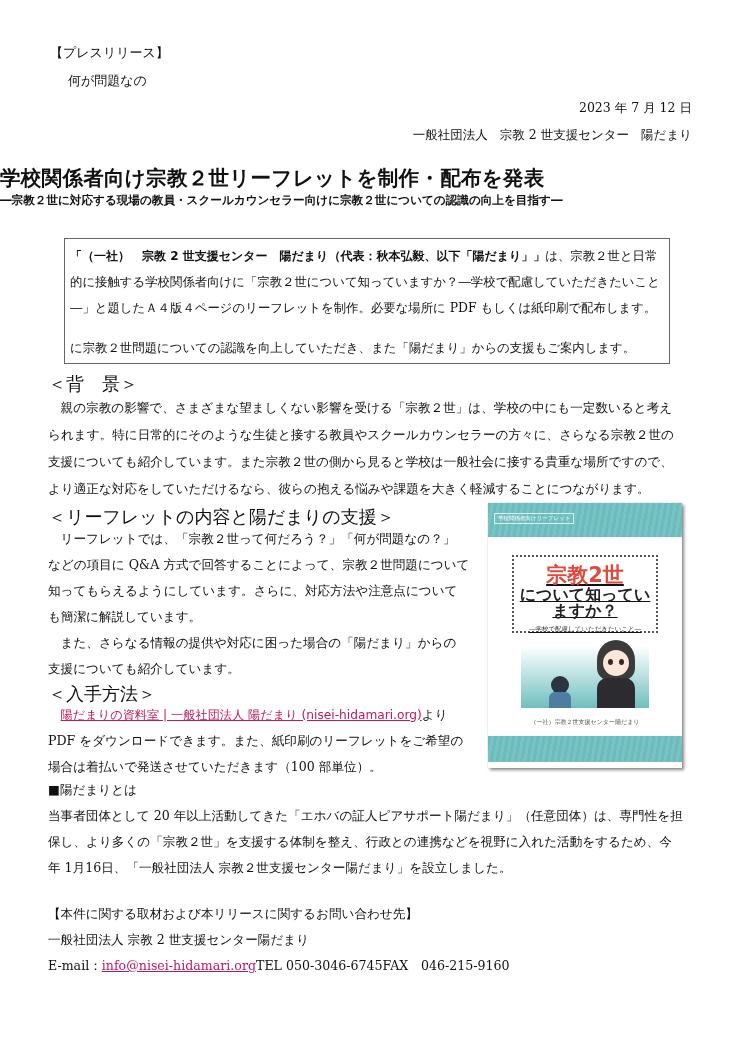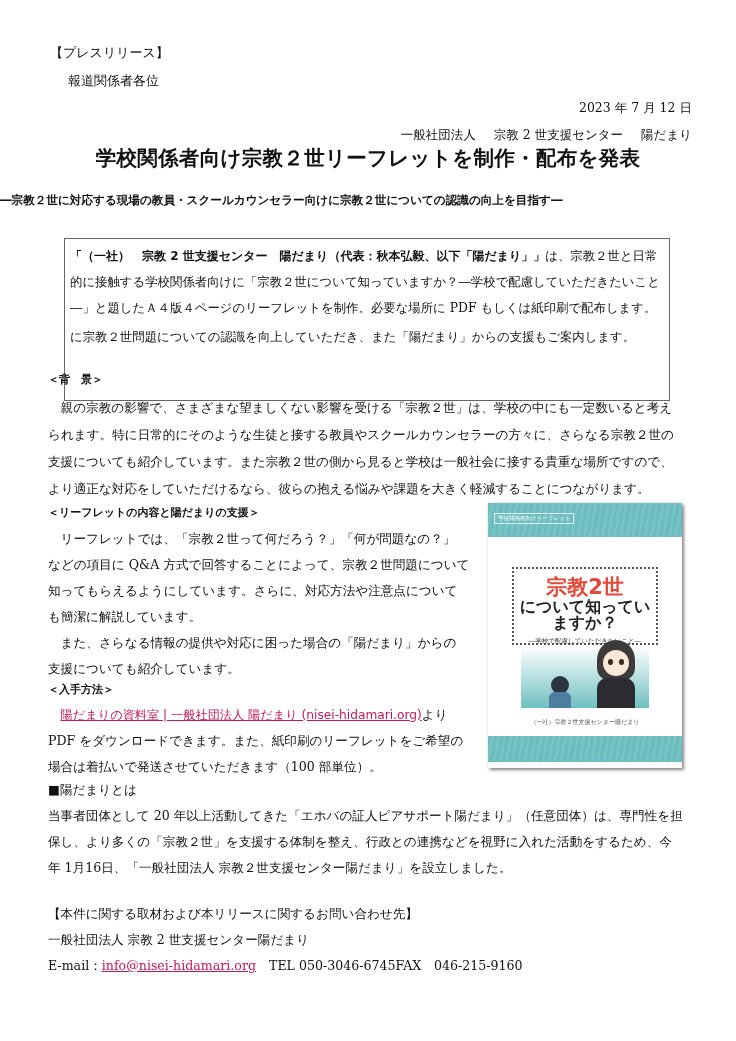--- a/index.html
+++ b/index.html
@@ -6,61 +6,62 @@
   body {
     width:736px; height:1041px; position:relative; overflow:hidden;
     font-family: "DejaVu Serif", "Liberation Serif", serif;
     color:#111; font-size:13px;
   }
   .abs { position:absolute; white-space:nowrap; }
   .press { left:50px; top:44px; font-size:13px; }
   .to { left:68px; top:72px; font-size:13px; }
   .date { right:44px; top:100px; font-size:12.5px; }
   .org { right:44px; top:127px; font-size:12.5px; word-spacing:0; }
-  .org span { margin-left:18px; }
+  .org span { margin-left:12px; }
   .title {
-    left:0; width:736px; text-align:center; top:144px;
+    left:0; width:736px; top:164px;
     font-family:"DejaVu Sans", "Liberation Sans", sans-serif;
     font-size:20.5px; font-weight:bold; letter-spacing:0.3px;
   }
   .subtitle {
     left:0; width:736px; top:193px;
     font-family:"DejaVu Sans", "Liberation Sans", sans-serif;
     font-size:11.6px; font-weight:bold;
   }
   .box {
-    position:absolute; left:64px; top:238px; width:606px; height:163px;
+    position:absolute; left:64px; top:238px; width:606px; height:126px;
     border:1px solid #666; box-sizing:border-box; padding:4px 10px 0 5px;
     font-size:12.4px; line-height:26px; white-space:nowrap;
   }
   .box .b { font-family:"DejaVu Sans","Liberation Sans",sans-serif; font-weight:bold; font-size:12px; }
   .line { position:absolute; left:48px; font-size:12.6px; white-space:nowrap; }
   .h {
-    font-family:"DejaVu Sans", "Liberation Sans", sans-serif; font-weight:bold; font-size:11px;
+    font-family:"DejaVu Sans", "Liberation Sans", sans-serif; font-weight:normal; font-size:18px;
   }
   a.link { color:#be185d; text-decoration:underline; }
   a.link.sans { font-family:"DejaVu Sans","Liberation Sans",sans-serif; font-size:12.2px; }
   .leaflet {
     position:absolute; left:488px; top:503px; width:194px; height:265px;
     background:#fff; box-shadow:2px 2px 3px #888, 0 0 1px #bbb;
     overflow:hidden;
   }
   .leaflet .band-top {
     position:absolute; left:0; top:0; width:100%; height:34px;
     background:repeating-linear-gradient(100deg,#6cbcbd 0 3px,#78c3c4 3px 6px);
   }
   .leaflet .tag {
     position:absolute; left:6px; top:10px; font-size:5.5px; color:#fff;
     border:1px solid #d9efef; padding:1px 3px;
     font-family:"DejaVu Sans","Liberation Sans",sans-serif;
   }
   .leaflet .dotbox {
-    position:absolute; left:24px; top:64px; width:146px; height:78px;
+    position:absolute; left:24px; top:52px; width:146px; height:78px;
     border:2px dotted #555; box-sizing:border-box; text-align:center;
     font-family:"DejaVu Sans","Liberation Sans",sans-serif;
+    text-decoration:underline;
   }
   .leaflet .big { color:#e2493a; font-weight:bold; font-size:21px; margin-top:6px; line-height:24px; }
   .leaflet .q { font-weight:bold; font-size:16px; color:#222; line-height:16px; }
   .leaflet .s { font-size:6.5px; color:#333; margin-top:6px; }
   .leaflet .art {
     position:absolute; left:33px; top:143px; width:128px; height:62px;
     background:linear-gradient(#ffffff, #70bfbf);
   }
   .leaflet .kid {
     position:absolute; left:28px; top:30px; width:22px; height:32px;
@@ -78,33 +79,33 @@
   }
   .leaflet .band-bot {
     position:absolute; left:0; bottom:6px; width:100%; height:26px;
     background:repeating-linear-gradient(100deg,#6cbcbd 0 3px,#78c3c4 3px 6px);
   }
 </style>
 </head>
 <body>
 
 <div class="abs press">【プレスリリース】</div>
-<div class="abs to">報道関係者各位</div>
+<div class="abs to">何が問題なの</div>
 <div class="abs date">2023 年 7 月 12 日</div>
 <div class="abs org">
   <span style="margin-left:4px">一般社団法人</span><span>宗教 2 世支援センター</span><span>陽だまり</span>
 </div>
 
 <div class="abs title">学校関係者向け宗教２世リーフレットを制作・配布を発表</div>
 <div class="abs subtitle">―宗教２世に対応する現場の教員・スクールカウンセラー向けに宗教２世についての認識の向上を目指す―</div>
 
 <div class="box">
   <div><span class="b">「（一社）　宗教 2 世支援センター　陽だまり（代表：秋本弘毅、以下「陽だまり」」</span><span>は、宗教２世と日常</span></div>
   <div>的に接触する学校関係者向けに「宗教２世について知っていますか？―学校で配慮していただきたいこと</div>
-  <div style="margin-bottom:3px">―」と題したＡ４版４ページのリーフレットを制作。必要な場所に PDF もしくは紙印刷で配布します。</div>
+  <div style="margin-bottom:14px">―」と題したＡ４版４ページのリーフレットを制作。必要な場所に PDF もしくは紙印刷で配布します。</div>
   <div>に宗教２世問題についての認識を向上していただき、また「陽だまり」からの支援もご案内します。</div>
 </div>
 
 <div class="line h" style="top:372px">＜背　景＞</div>
 <div class="line" style="top:400px">　親の宗教の影響で、さまざまな望ましくない影響を受ける「宗教２世」は、学校の中にも一定数いると考え</div>
 <div class="line" style="top:427px">られます。特に日常的にそのような生徒と接する教員やスクールカウンセラーの方々に、さらなる宗教２世の</div>
 <div class="line" style="top:454px">支援についても紹介しています。また宗教２世の側から見ると学校は一般社会に接する貴重な場所ですので、</div>
 <div class="line" style="top:481px">より適正な対応をしていただけるなら、彼らの抱える悩みや課題を大きく軽減することにつながります。</div>
 
 <div class="line h" style="top:505px">＜リーフレットの内容と陽だまりの支援＞</div>
@@ -149,14 +150,14 @@
 <div class="line" style="top:759px">場合は着払いで発送させていただきます（100 部単位）。</div>
 
 <div class="line" style="top:782px">■陽だまりとは</div>
 <div class="line" style="top:808px">当事者団体として 20 年以上活動してきた「エホバの証人ピアサポート陽だまり」（任意団体）は、専門性を担</div>
 <div class="line" style="top:834px">保し、より多くの「宗教２世」を支援する体制を整え、行政との連携などを視野に入れた活動をするため、今</div>
 <div class="line" style="top:860px">年 1月16日、「一般社団法人 宗教２世支援センター陽だまり」を設立しました。</div>
 
 <div class="line" style="top:906px">【本件に関する取材および本リリースに関するお問い合わせ先】</div>
 <div class="line" style="top:932px">一般社団法人 宗教 2 世支援センター陽だまり</div>
 <div class="line" style="top:958px">
-  <span>E-mail：</span><a class="link">info@nisei-hidamari.org</a><span style="margin-left:13px">TEL 050-3046-6745</span><span style="">FAX　046-215-9160</span>
+  <span>E-mail：</span><a class="link">info@nisei-hidamari.org</a><span style="margin-left:0">TEL 050-3046-6745</span><span style="">FAX　046-215-9160</span>
 </div>
 
 </body></html>

